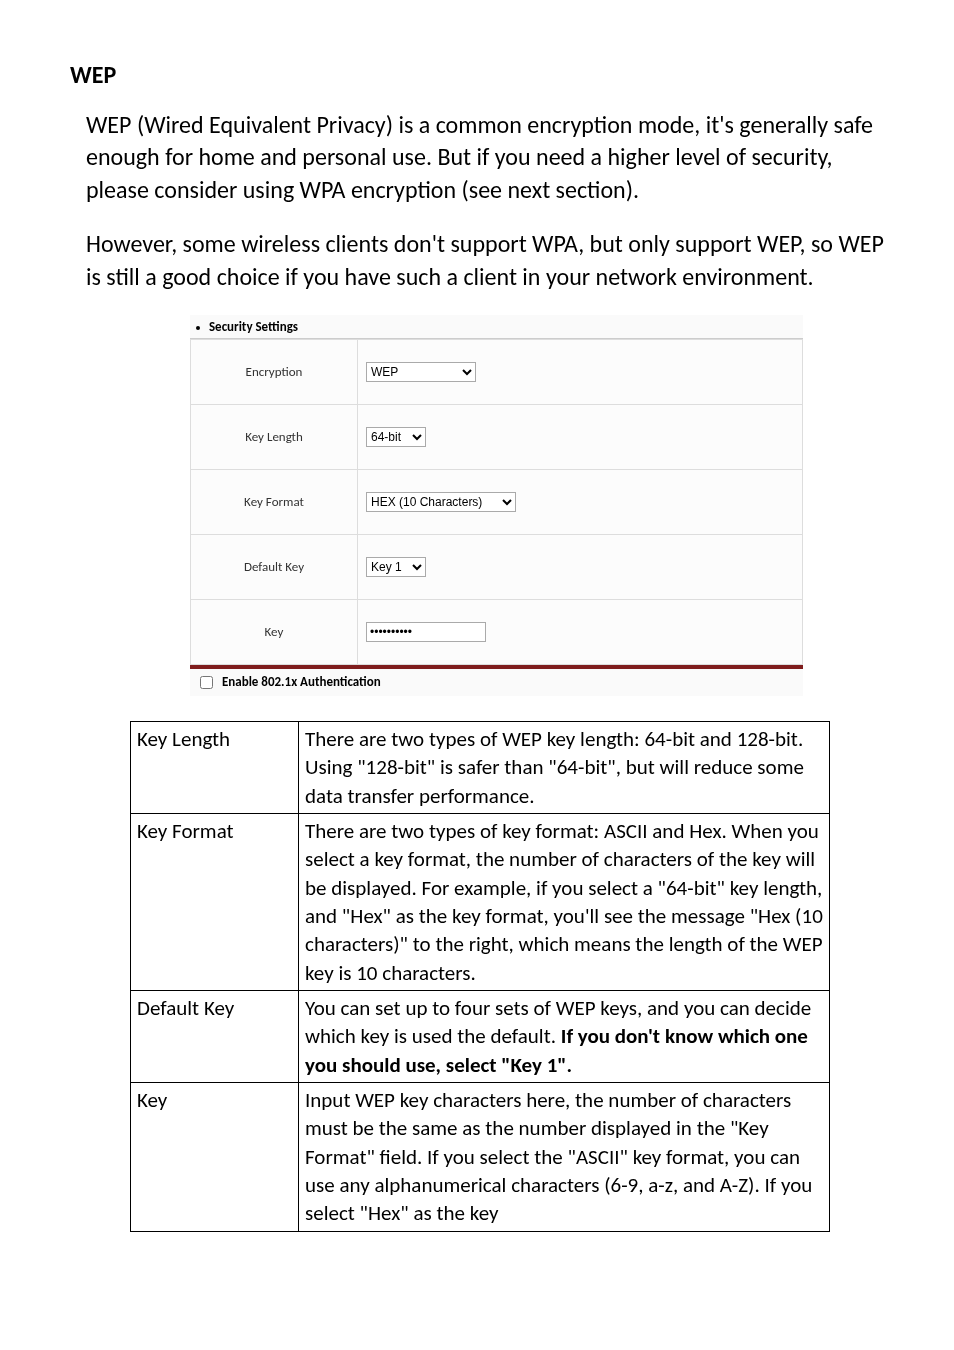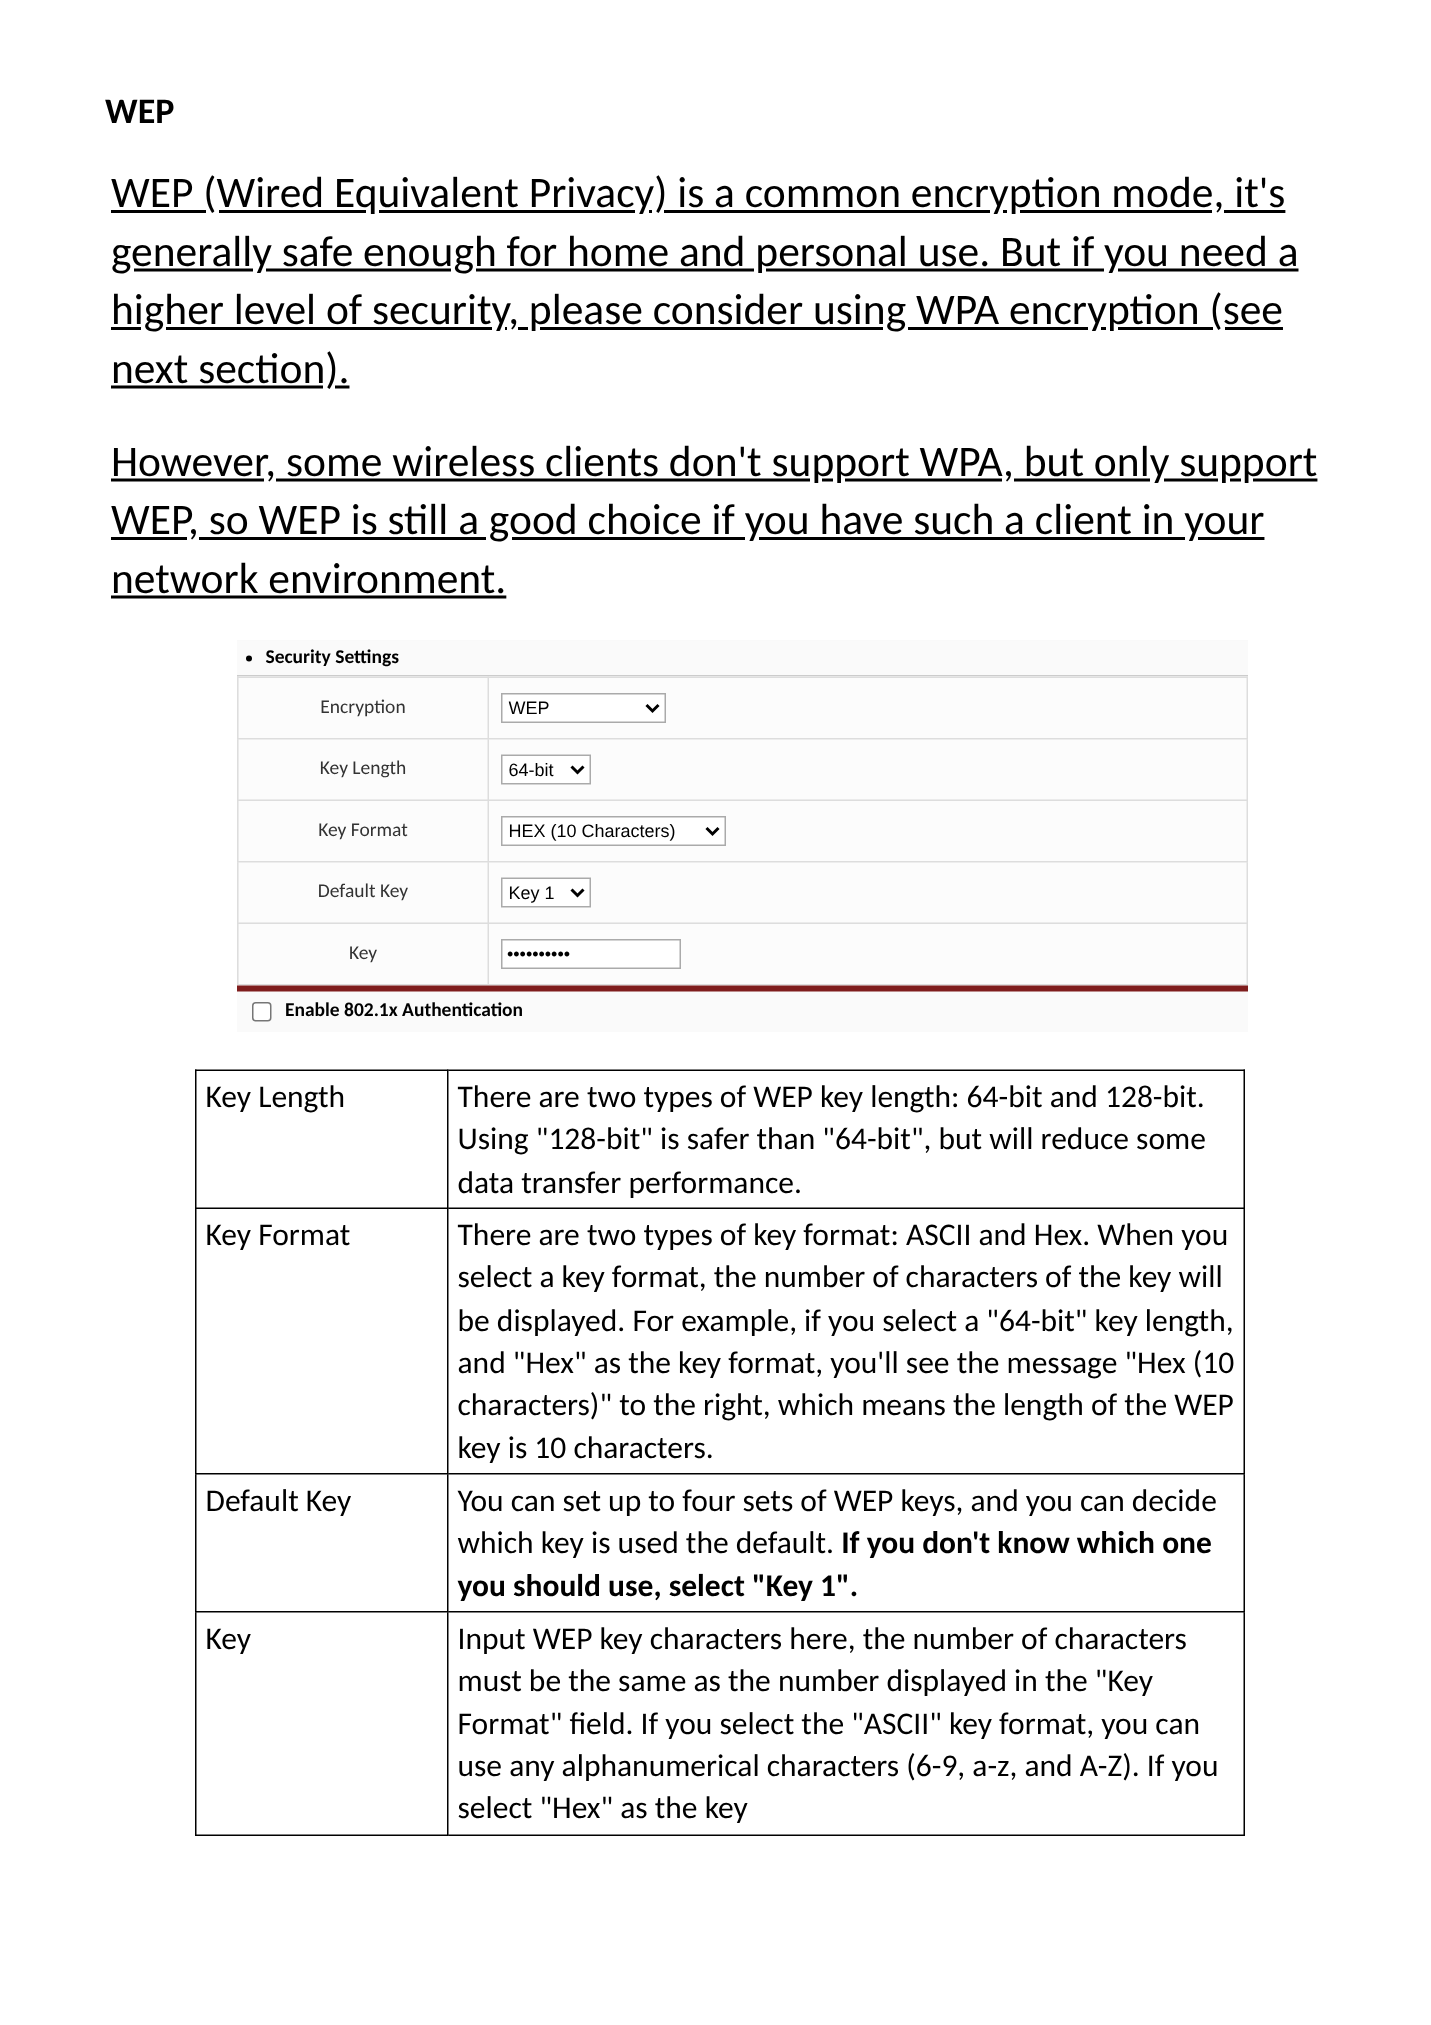--- a/index.html
+++ b/index.html
@@ -10,30 +10,29 @@
   width: 954px;
   box-sizing: border-box;
   color: #000;
 }
 h2 {
   font-size: 24px;
   font-weight: bold;
   margin: 0 0 20px 0;
 }
 p {
-  font-size: 29px;
+  font-size: 24px;
   line-height: 1.35;
-  margin: 0 0 22px 4px;
-  text-decoration: underline;
+  margin: 0 0 22px 16px;
 }
 .settings-panel {
-  margin: 10px 90px 25px 88px;
+  margin: 10px 90px 25px 120px;
   border-collapse: collapse;
   background: #f3f3f3;
-  width: 674px;
+  width: 613px;
 }
 .settings-panel .section-title {
   font-weight: bold;
   font-size: 13px;
   padding: 4px 6px;
   background: #fafafa;
   border-bottom: 1px solid #ccc;
 }
 .section-title .bullet {
   display:inline-block;
@@ -41,21 +40,21 @@
   background:#000; border-radius:50%;
   vertical-align:middle;
   margin-right:6px;
 }
 .settings-panel table {
   width: 100%;
   border-collapse: collapse;
 }
 .settings-panel td {
   font-size: 13px;
-  padding: 10px 8px;
+  padding: 22px 8px;
   border: 1px solid #ddd;
   vertical-align: middle;
   background: #fcfcfc;
 }
 .settings-panel td.label {
   width: 150px;
   text-align: center;
   color: #333;
 }
 .settings-panel select,

